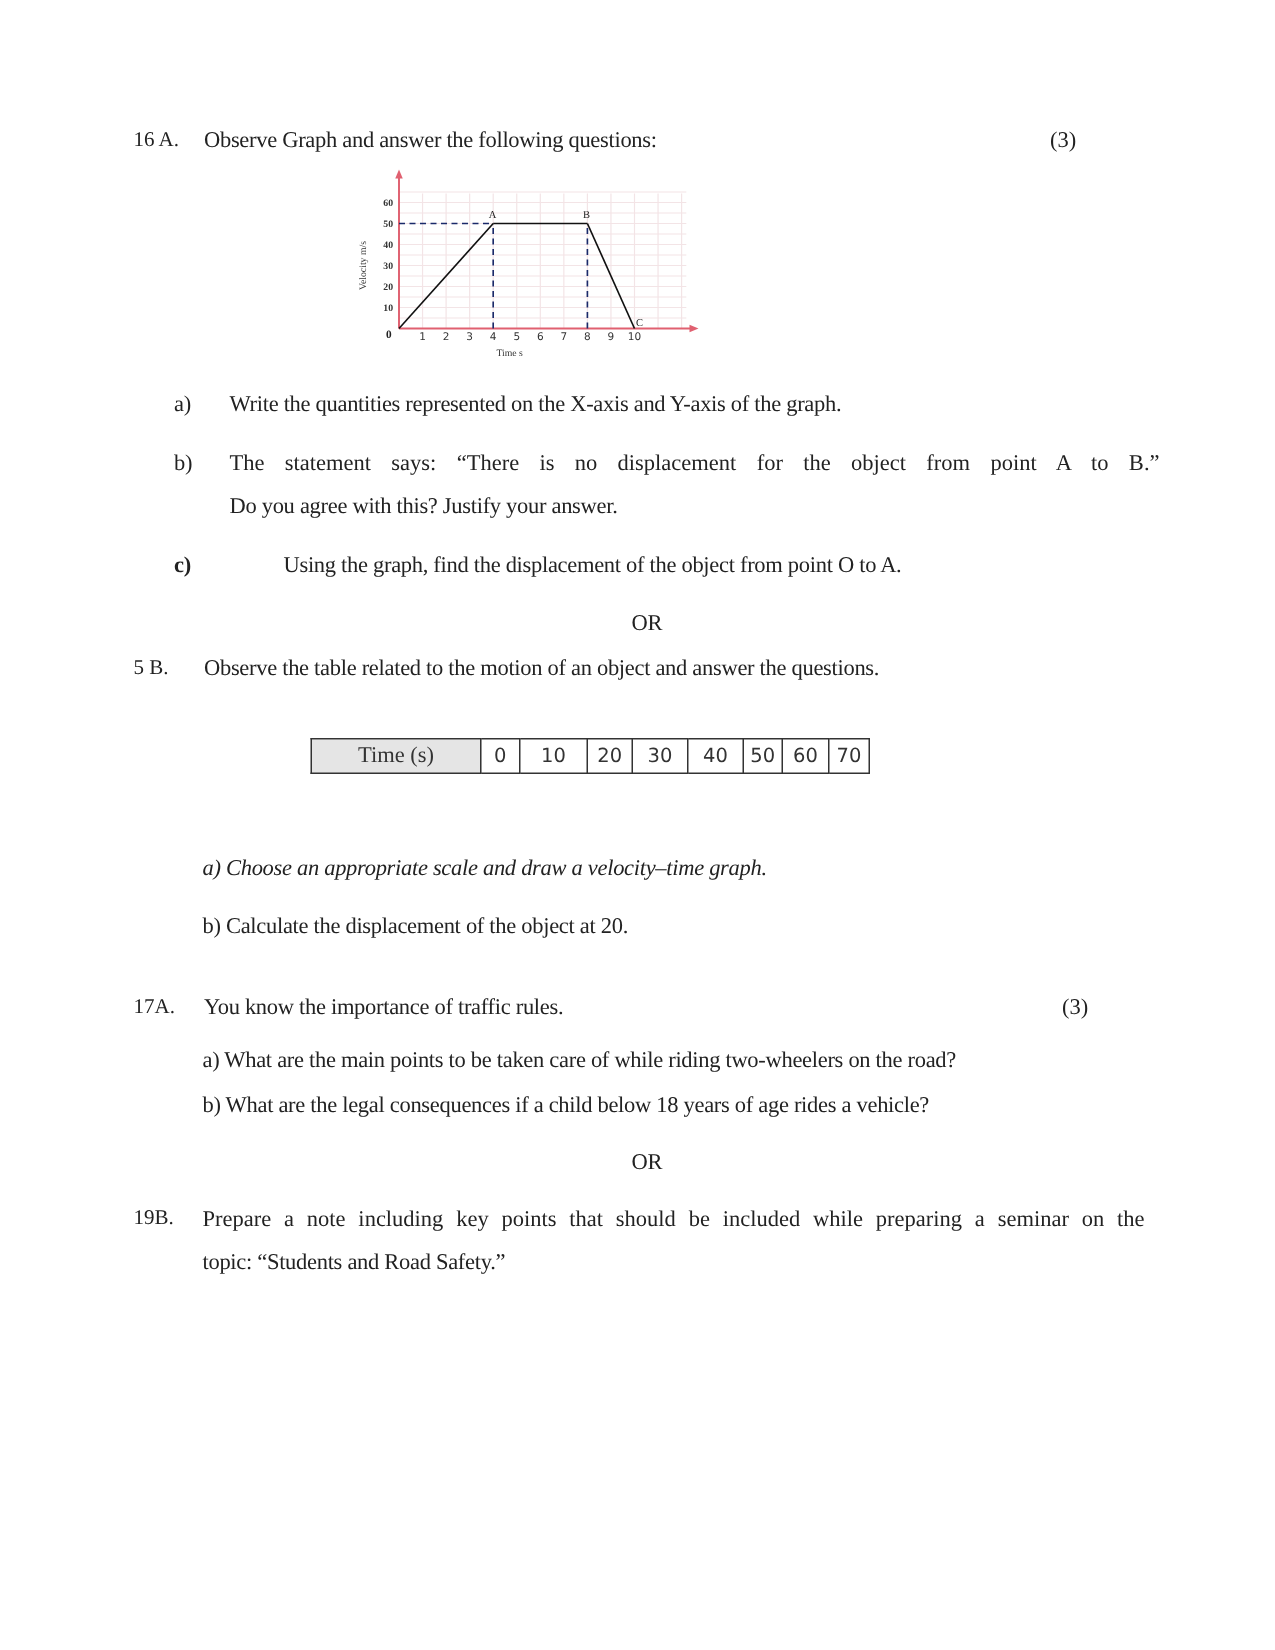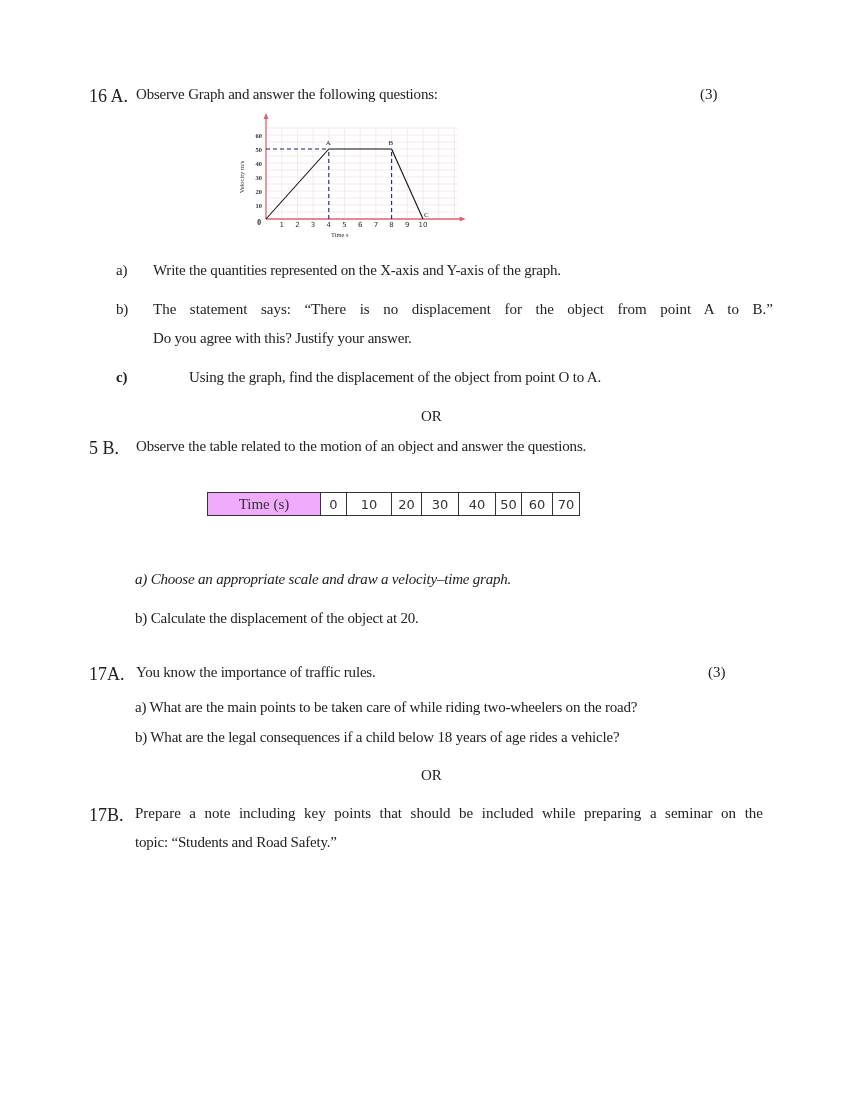--- a/index.html
+++ b/index.html
@@ -1,34 +1,34 @@
 <!DOCTYPE html>
 <html><head>
 <meta charset="utf-8">
 <style>
   html, body { margin: 0; padding: 0; background: #ffffff; }
   body { width: 850px; height: 1100px; position: relative; overflow: hidden;
          font-family: "Liberation Serif", "DejaVu Serif", serif; color: #222; }
   .abs { position: absolute; white-space: nowrap; }
   .txt { font-size: 15px; letter-spacing: -0.2px; }
-  .qnum { font-size: 18px; }
+  .qnum { font-size: 14px; }
   .marks { font-size: 15px; }
   .justify { position: absolute; font-size: 15px; text-align: justify; text-align-last: justify; }
   .bold { font-weight: bold; }
 
   
   #graph { position: absolute; left: 230px; top: 110px; width: 240px; height: 135px; }
   #graph svg { width: 240px; height: 135px; display: block; }
 
   
   .data-table { position: absolute; left: 207px; top: 492px; border-collapse: collapse;
                 font-family: "DejaVu Sans", sans-serif; font-size: 13px; color: #333; }
   .data-table td { border: 1px solid #333; height: 22px; padding: 0; text-align: center; }
   .data-table td.hdr { font-family: "Liberation Serif", serif; font-size: 15px; width: 112px; }
-  .data-table td.hdr.top { background: #f0abfc; }
+  .data-table td.hdr.top { background: #e5e5e5; }
   .data-table td.hdr.vel { text-align: left; padding-left: 1px; }
 </style>
 </head>
 <body>
 
 <div class="abs qnum" style="left:89px; top:86px;">16 A.</div>
 <div class="abs txt" style="left:136px; top:86px;">Observe Graph and answer the following questions:</div>
 <div class="abs marks" style="left:700px; top:86px;">(3)</div>
 
 <div id="graph">
@@ -129,15 +129,15 @@
 
 <div class="abs qnum" style="left:89px; top:664px;">17A.</div>
 <div class="abs txt" style="left:136px; top:664px;">You know the importance of traffic rules.</div>
 <div class="abs marks" style="left:708px; top:664px;">(3)</div>
 
 <div class="abs txt" style="left:135px; top:699px;">a) What are the main points to be taken care of while riding two-wheelers on the road?</div>
 <div class="abs txt" style="left:135px; top:729px;">b) What are the legal consequences if a child below 18 years of age rides a vehicle?</div>
 
 <div class="abs txt" style="left:421px; top:767px;">OR</div>
 
-<div class="abs qnum" style="left:89px; top:805px;">17B.</div>
+<div class="abs qnum" style="left:89px; top:805px;">19B.</div>
 <div class="justify" style="left:135px; top:805px; width:628px;">Prepare a note including key points that should be included while preparing a seminar on the</div>
 <div class="abs txt" style="left:135px; top:834px;">topic: “Students and Road Safety.”</div>
 
 </body></html>

